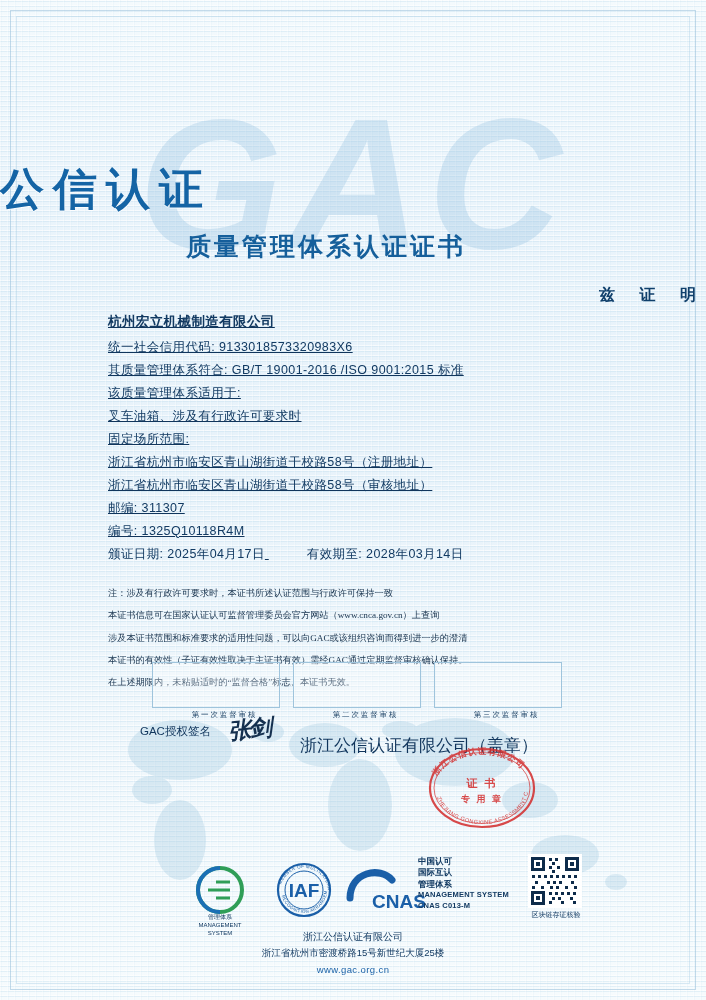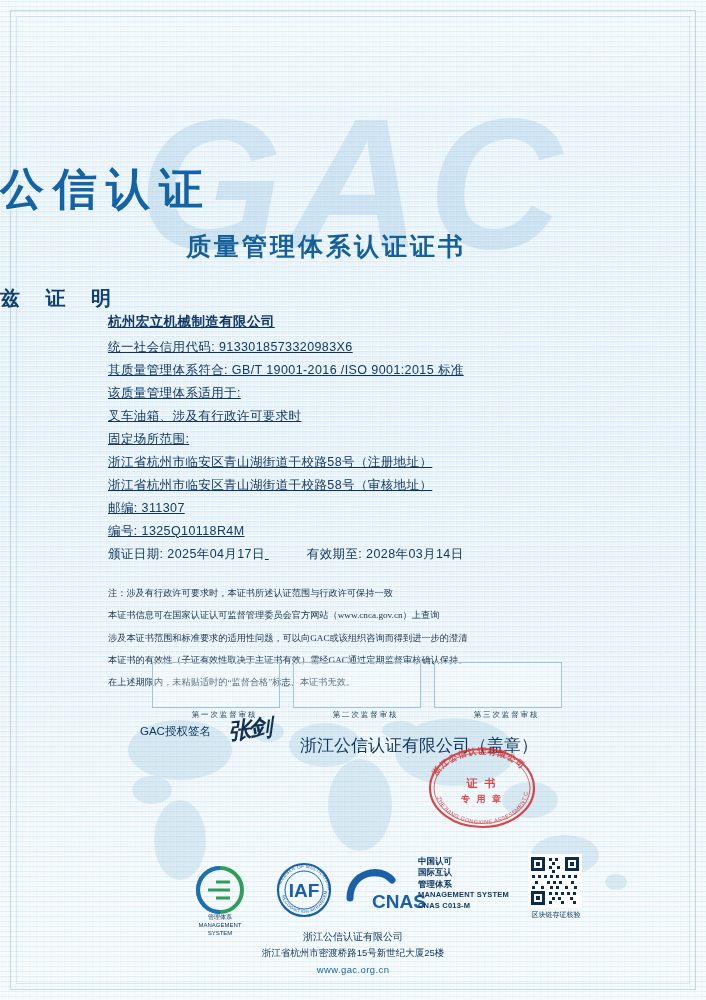--- a/index.html
+++ b/index.html
@@ -124,22 +124,22 @@
     text-align: center;
     font-size: 25px;
     font-weight: 700;
     letter-spacing: 3px;
     color: #155f9b;
   }
   .attest {
     position: absolute;
     top: 285px;
     width: 706px;
-    text-align: left;
-    font-size: 20px;
+    text-align: right;
+    font-size: 16px;
     font-weight: 700;
     letter-spacing: 10px;
     color: #0f3f6b;
   }
 
   .body-block {
     position: absolute;
     left: 108px;
     top: 315px;
     width: 500px;

